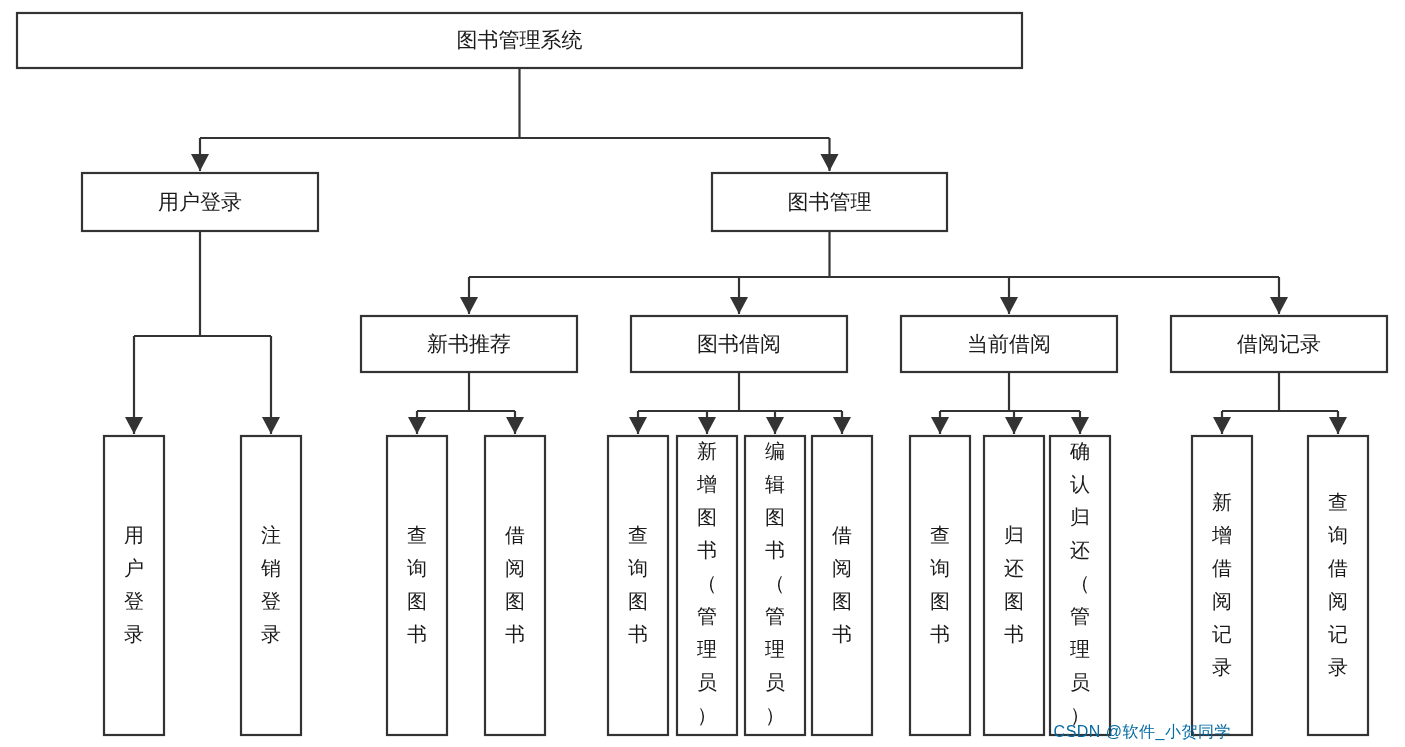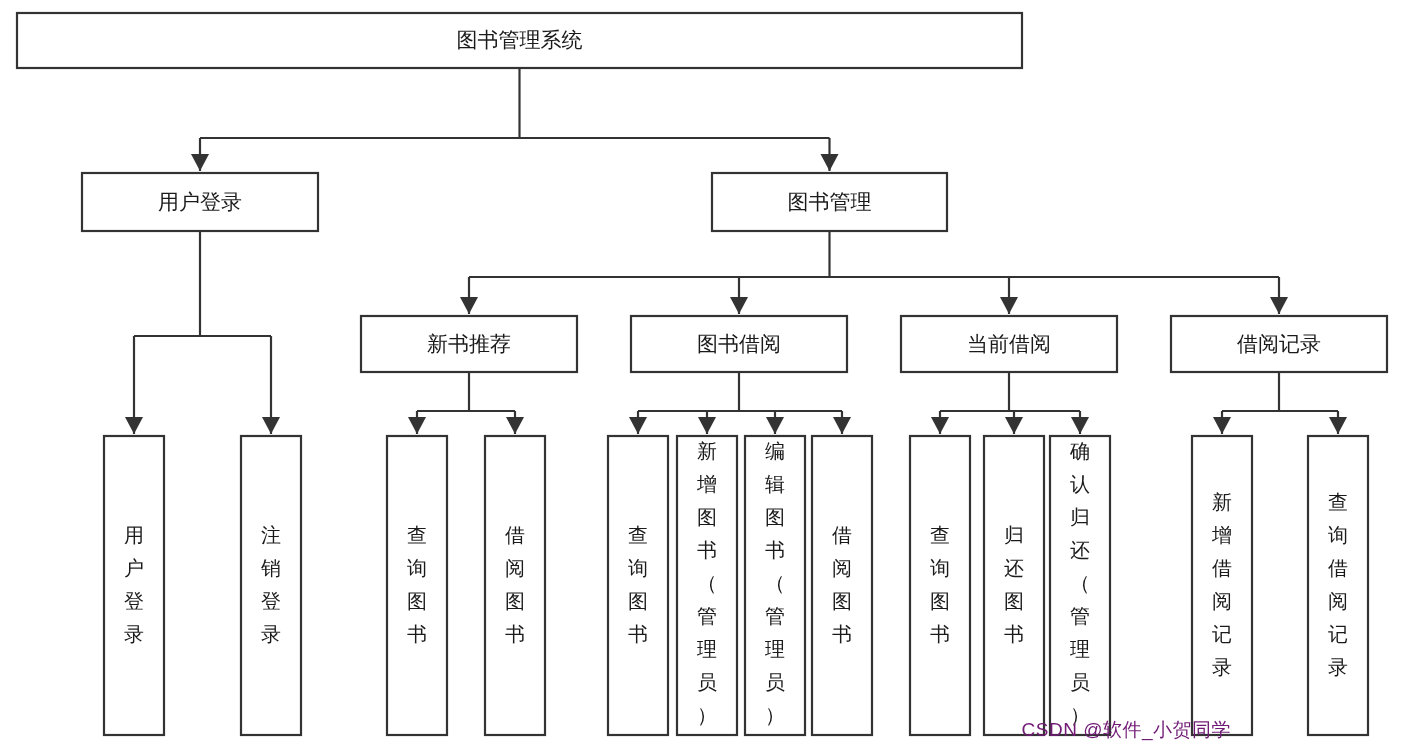--- a/index.html
+++ b/index.html
@@ -52,22 +52,22 @@
     font-family: "Liberation Sans", "DejaVu Sans", sans-serif;
     font-size: 20px;
     fill: #1a1a1a;
     text-anchor: middle;
   }
   .watermark {
     position: absolute;
     right: 14px;
     bottom: 4px;
     font-family: "Liberation Sans", "DejaVu Sans", sans-serif;
-    font-size: 19px;
-    color: #701a75;
+    font-size: 16px;
+    color: #0369a1;
     letter-spacing: 0.5px;
     white-space: nowrap;
     pointer-events: none;
   }
 </style>
 </head>
 <body>
 
 <div id="diagram-root">
   <svg class="diagram-canvas" id="diagram-svg" viewBox="0 0 1405 747" xmlns="http://www.w3.org/2000/svg">

